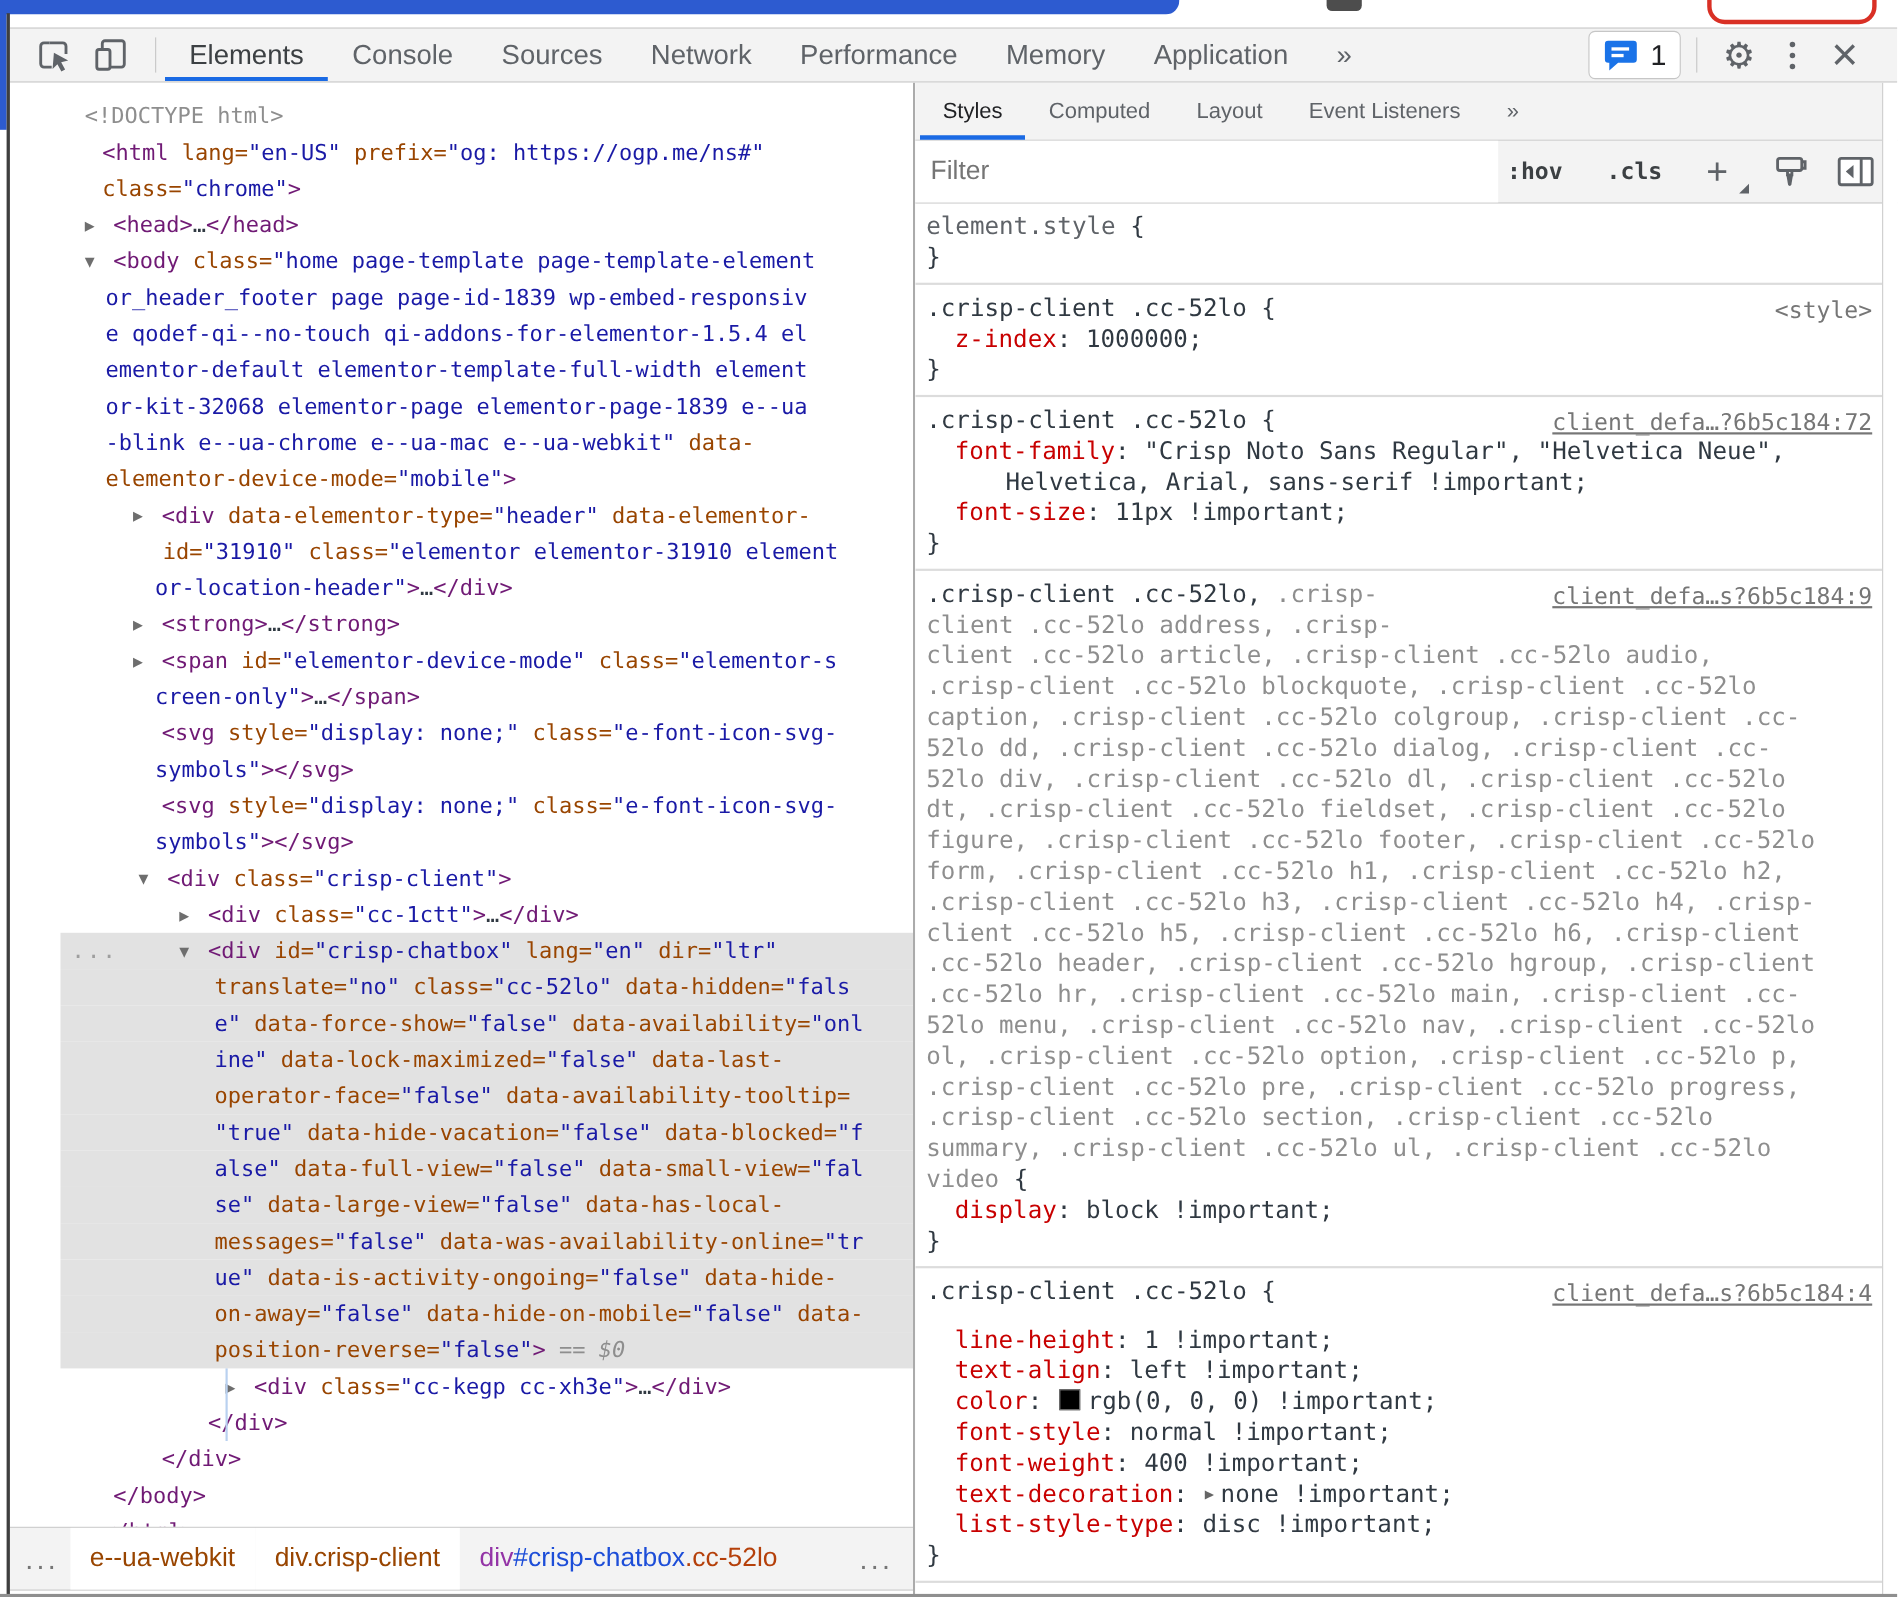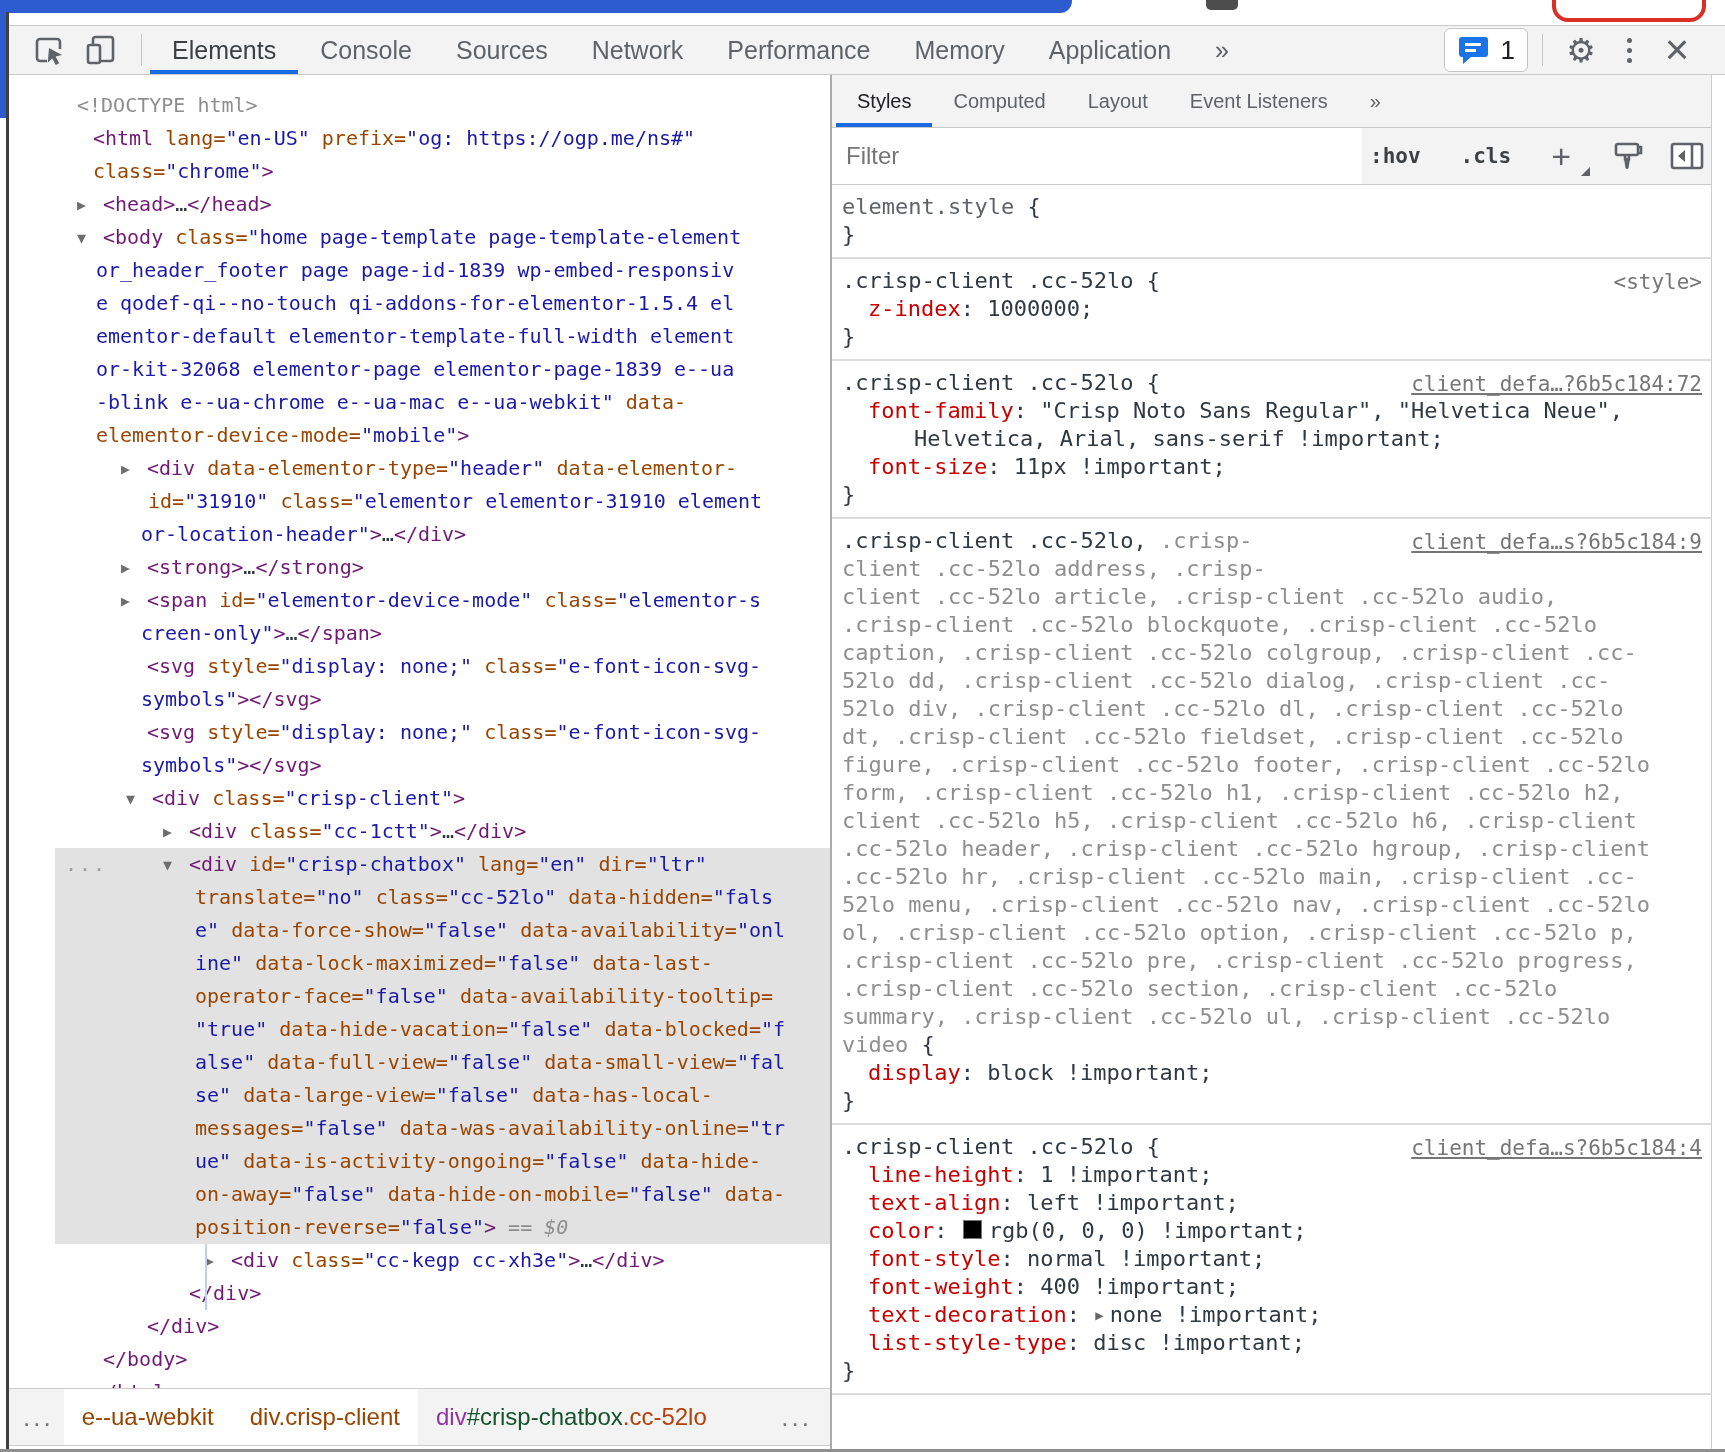--- a/index.html
+++ b/index.html
@@ -65,21 +65,21 @@
          font-family:"DejaVu Sans Mono",monospace;font-size:22px;line-height:28px;color:#303942;}
   .rule{position:relative;border-bottom:2px solid #dcdcdc;padding:8px 14px 8px 10px;}
   .css-line{white-space:pre;}
   .rule-link{position:absolute;right:10px;top:9px;color:#767676;font-size:21px;}
   .rule-link.u{text-decoration:underline;}
   .swatch{display:inline-block;width:17px;height:17px;background:#000;border:1px solid #777;margin:0 7px -1px 2px;}
   .exp-tri{display:inline-block;font-size:14px;color:#666;margin:0 6px 0 2px;vertical-align:2px;}
   
   .tk-t{color:#701a75;} .tk-a{color:#994500;} .tk-v{color:#1a1aa6;} .tk-p{color:#303942;}
   .tk-g{color:#8e8e8e;} .tk-gi{color:#8e8e8e;font-style:italic;} .tk-r{color:#c80000;}
-  .tk-m{color:#5f6368;} .tk-pu{color:#9334a6;} .tk-sl{color:#14532d;} .tk-or{color:#b5400a;}
+  .tk-m{color:#5f6368;} .tk-pu{color:#9334a6;} .tk-sl{color:#1d4ed8;} .tk-or{color:#b5400a;}
   svg{display:block;}
 </style>
 </head>
 <body>
 
 <div class="figure">
 
   <div class="deco-blue-bar"></div>
   <div class="deco-blue-side"></div>
   <div class="deco-gray-blob"></div>
@@ -212,36 +212,37 @@
             <div class="css-line" style="padding-left: 0px;"><span class="tk-p">.crisp-client .cc-52lo,</span><span class="tk-g"> .crisp-</span></div>
             <div class="css-line" style="padding-left: 0px;"><span class="tk-g">client .cc-52lo address, .crisp-</span></div>
             <div class="css-line" style="padding-left: 0px;"><span class="tk-g">client .cc-52lo article, .crisp-client .cc-52lo audio,</span></div>
             <div class="css-line" style="padding-left: 0px;"><span class="tk-g">.crisp-client .cc-52lo blockquote, .crisp-client .cc-52lo</span></div>
             <div class="css-line" style="padding-left: 0px;"><span class="tk-g">caption, .crisp-client .cc-52lo colgroup, .crisp-client .cc-</span></div>
             <div class="css-line" style="padding-left: 0px;"><span class="tk-g">52lo dd, .crisp-client .cc-52lo dialog, .crisp-client .cc-</span></div>
             <div class="css-line" style="padding-left: 0px;"><span class="tk-g">52lo div, .crisp-client .cc-52lo dl, .crisp-client .cc-52lo</span></div>
             <div class="css-line" style="padding-left: 0px;"><span class="tk-g">dt, .crisp-client .cc-52lo fieldset, .crisp-client .cc-52lo</span></div>
             <div class="css-line" style="padding-left: 0px;"><span class="tk-g">figure, .crisp-client .cc-52lo footer, .crisp-client .cc-52lo</span></div>
             <div class="css-line" style="padding-left: 0px;"><span class="tk-g">form, .crisp-client .cc-52lo h1, .crisp-client .cc-52lo h2,</span></div>
+            <div class="css-line" style="padding-left: 0px;"><span class="tk-g">.crisp-client .cc-52lo h3, .crisp-client .cc-52lo h4, .crisp-</span></div>
             <div class="css-line" style="padding-left: 0px;"><span class="tk-g">client .cc-52lo h5, .crisp-client .cc-52lo h6, .crisp-client</span></div>
             <div class="css-line" style="padding-left: 0px;"><span class="tk-g">.cc-52lo header, .crisp-client .cc-52lo hgroup, .crisp-client</span></div>
             <div class="css-line" style="padding-left: 0px;"><span class="tk-g">.cc-52lo hr, .crisp-client .cc-52lo main, .crisp-client .cc-</span></div>
             <div class="css-line" style="padding-left: 0px;"><span class="tk-g">52lo menu, .crisp-client .cc-52lo nav, .crisp-client .cc-52lo</span></div>
             <div class="css-line" style="padding-left: 0px;"><span class="tk-g">ol, .crisp-client .cc-52lo option, .crisp-client .cc-52lo p,</span></div>
             <div class="css-line" style="padding-left: 0px;"><span class="tk-g">.crisp-client .cc-52lo pre, .crisp-client .cc-52lo progress,</span></div>
             <div class="css-line" style="padding-left: 0px;"><span class="tk-g">.crisp-client .cc-52lo section, .crisp-client .cc-52lo</span></div>
             <div class="css-line" style="padding-left: 0px;"><span class="tk-g">summary, .crisp-client .cc-52lo ul, .crisp-client .cc-52lo</span></div>
             <div class="css-line" style="padding-left: 0px;"><span class="tk-g">video </span><span class="tk-p">{</span></div>
             <div class="css-line" style="padding-left: 26px;"><span class="tk-r">display</span><span class="tk-p">: block !important;</span></div>
             <div class="css-line" style="padding-left: 0px;"><span class="tk-p">}</span></div>
           </div>
           <div class="rule">
             <span class="rule-link u">client_defa…s?6b5c184:4</span>
             <div class="css-line" style="padding-left: 0px;"><span class="tk-p">.crisp-client .cc-52lo {</span></div>
-            <div class="css-line" style="padding-left: 26px;"><span class="tk-r">line-height</span><span class="tk-p">: 1 !important;</span></div>
+            <div class="css-line" style="padding-left: 26px; margin-top: 16px;"><span class="tk-r">line-height</span><span class="tk-p">: 1 !important;</span></div>
             <div class="css-line" style="padding-left: 26px;"><span class="tk-r">text-align</span><span class="tk-p">: left !important;</span></div>
             <div class="css-line" style="padding-left: 26px;"><span class="tk-r">color</span><span class="tk-p">: </span><span class="swatch"></span><span class="tk-p">rgb(0, 0, 0) !important;</span></div>
             <div class="css-line" style="padding-left: 26px;"><span class="tk-r">font-style</span><span class="tk-p">: normal !important;</span></div>
             <div class="css-line" style="padding-left: 26px;"><span class="tk-r">font-weight</span><span class="tk-p">: 400 !important;</span></div>
             <div class="css-line" style="padding-left: 26px;"><span class="tk-r">text-decoration</span><span class="tk-p">: </span><span class="exp-tri">▶</span><span class="tk-p">none !important;</span></div>
             <div class="css-line" style="padding-left: 26px;"><span class="tk-r">list-style-type</span><span class="tk-p">: disc !important;</span></div>
             <div class="css-line" style="padding-left: 0px;"><span class="tk-p">}</span></div>
           </div>
         </div>
       <div class="right-gutter"></div>

